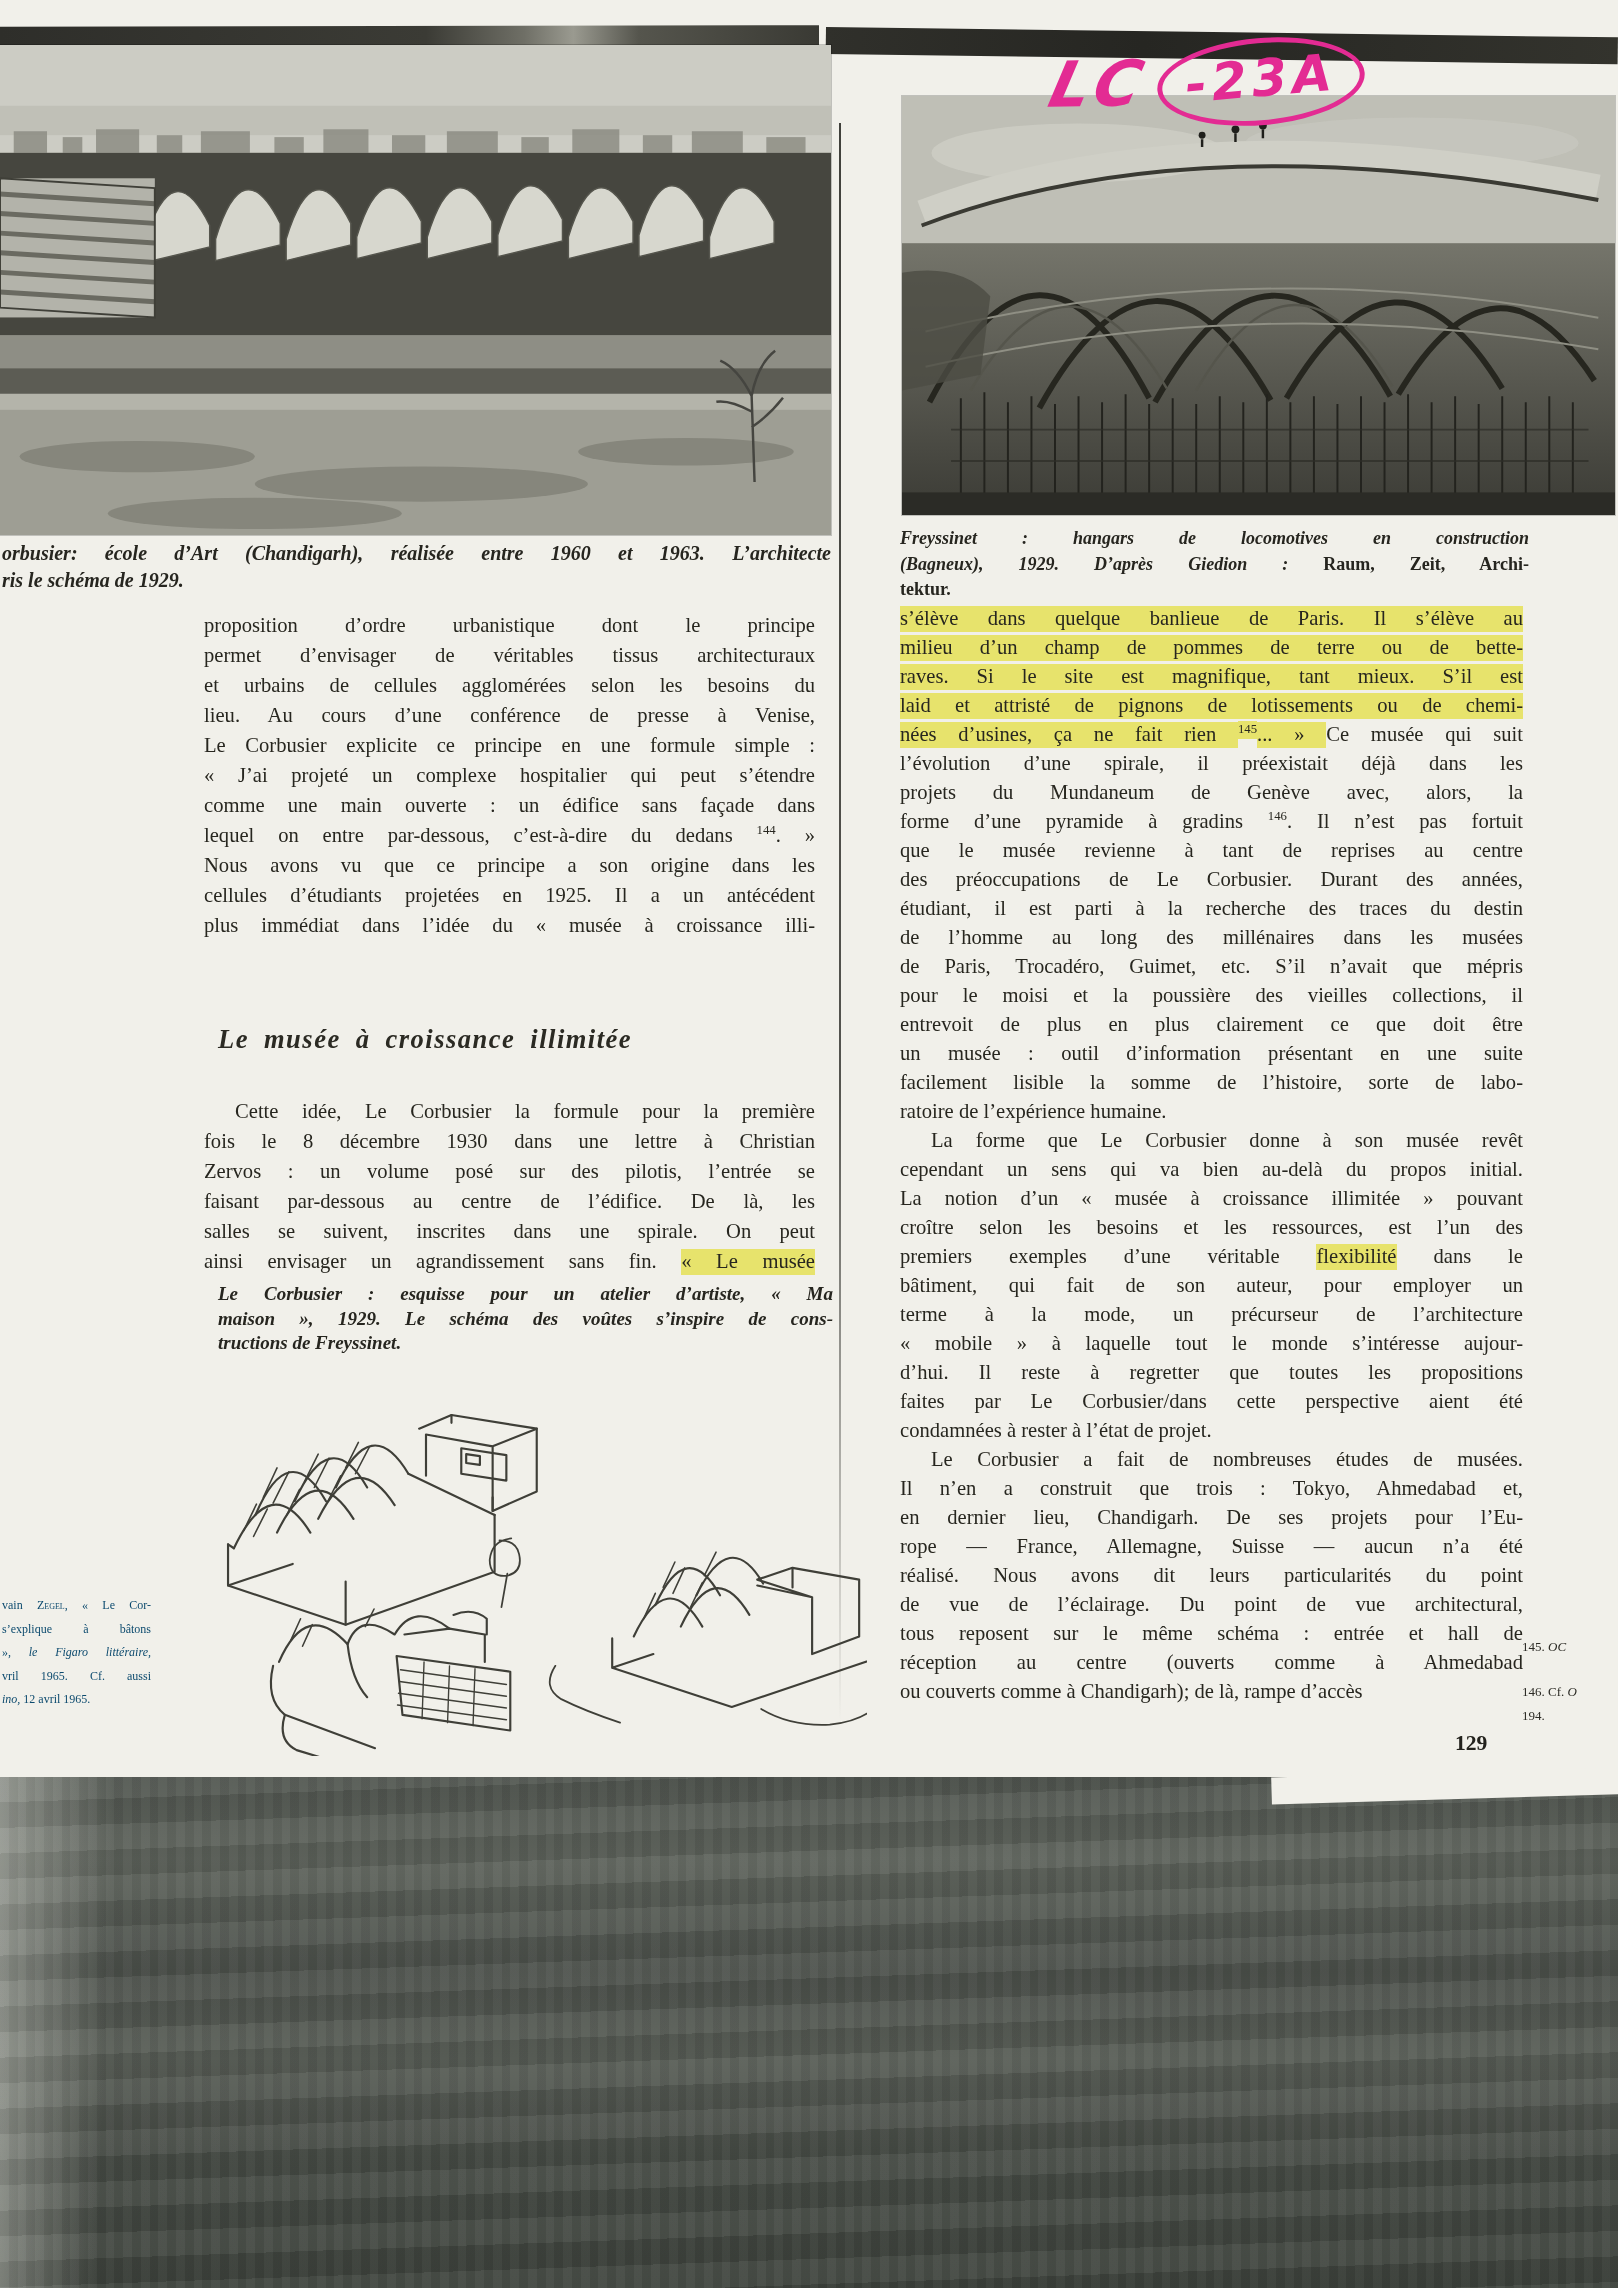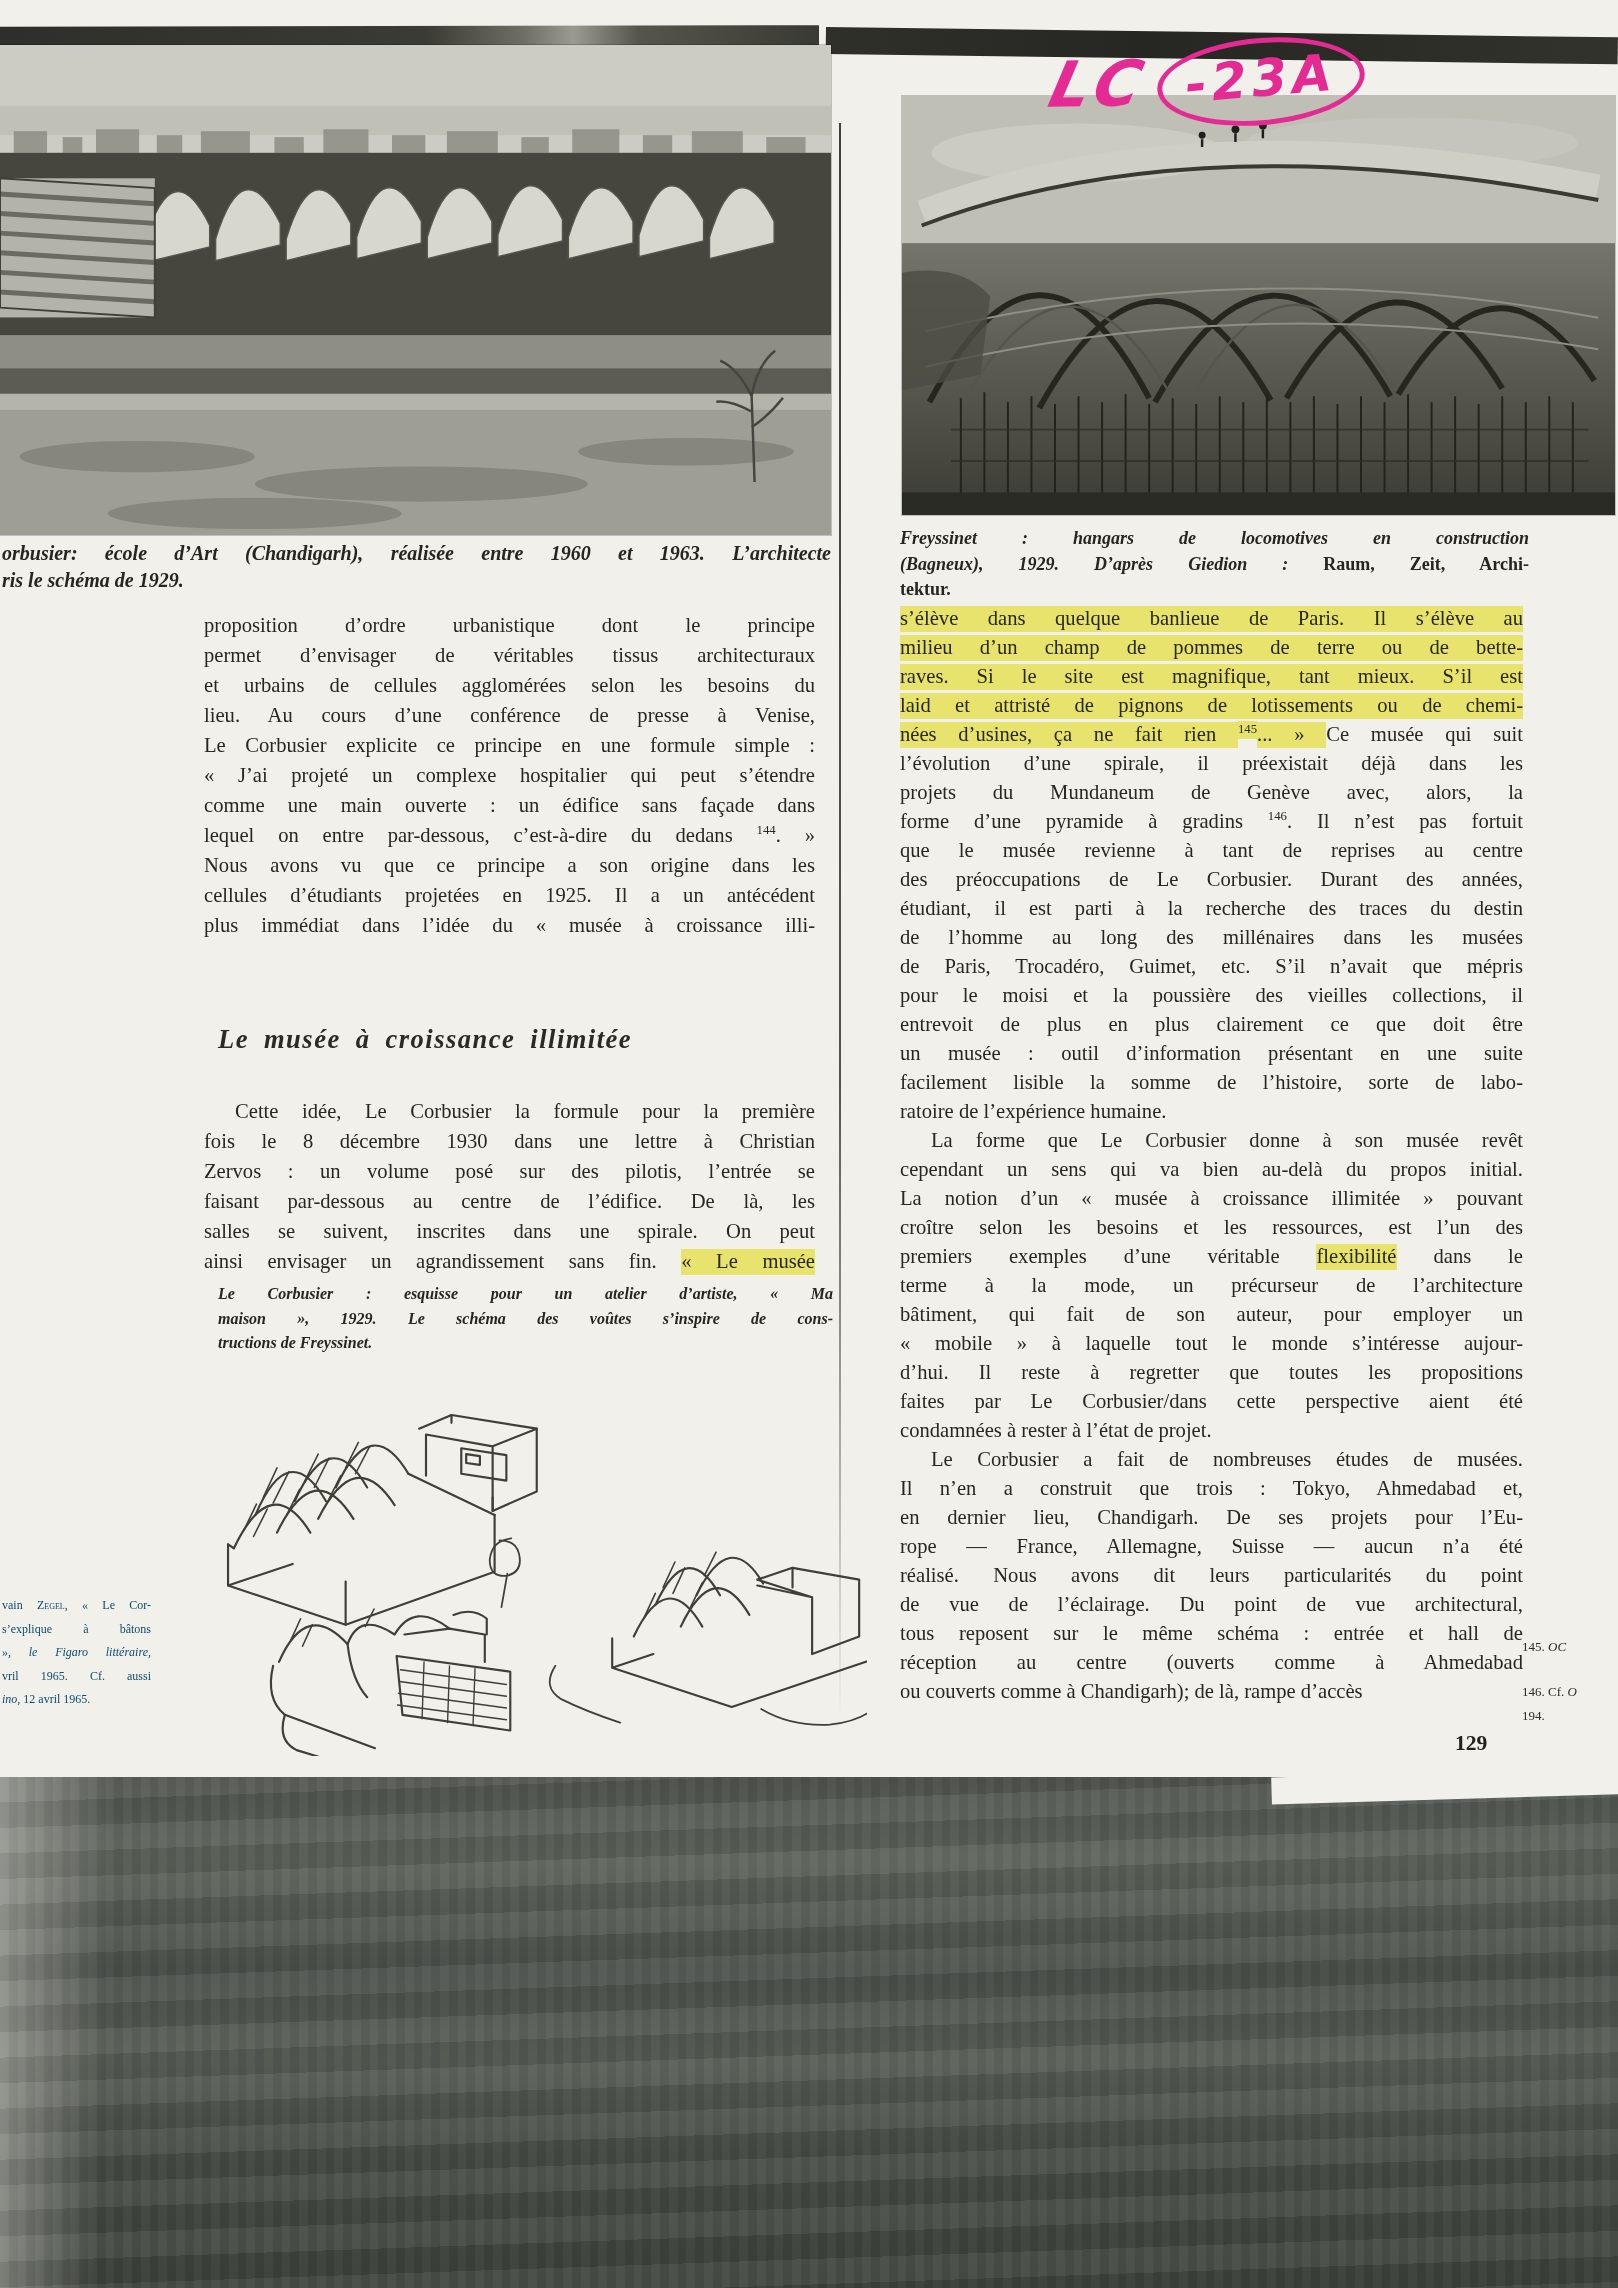--- a/index.html
+++ b/index.html
@@ -48,21 +48,21 @@
   .col-left-1{top:610px;}
   .col-left-2{top:1096px;}
   .col-right{left:900px;top:604px;width:623px;line-height:29px;}
 
   .heading{position:absolute;left:218px;top:1023px;margin:0;color:#2b2a23;
     font:italic 700 26.5px/33px "Liberation Serif",serif;letter-spacing:1.5px;word-spacing:6.9px;}
 
   .caption{position:absolute;color:#26251f;font-style:italic;font-weight:700;}
   .caption-left{left:2px;top:540px;width:829px;font-size:20px;line-height:26.5px;}
   .caption-right{left:900px;top:526px;width:629px;font-size:18px;line-height:25.5px;}
-  .sketch-caption{left:218px;top:1282px;width:615px;font-size:16px;line-height:24.5px;}
+  .sketch-caption{left:218px;top:1282px;width:615px;font-size:19px;line-height:24.5px;}
 
   .sketches{position:absolute;left:181px;top:1364px;width:686px;height:392px;}
   .sketches svg{display:block;width:100%;height:100%;}
 
   .margin-note{position:absolute;left:2px;top:1594px;width:149px;color:#0c4a6e;
     font-size:12px;line-height:23.5px;}
 
   .footnotes{position:absolute;left:1522px;top:1635px;width:96px;font-size:13px;line-height:23.5px;color:#2c2b25;}
   .footnotes .tline{text-align:left;text-align-last:left;}
 
@@ -290,22 +290,22 @@
       <div class="tline"><span>pour le moisi et la poussière des vieilles collections, il</span></div>
       <div class="tline"><span>entrevoit de plus en plus clairement ce que doit être</span></div>
       <div class="tline"><span>un musée : outil d’information présentant en une suite</span></div>
       <div class="tline"><span>facilement lisible la somme de l’histoire, sorte de labo-</span></div>
       <div class="tline last"><span>ratoire de l’expérience humaine.</span></div>
       <div class="tline indent"><span>La forme que Le Corbusier donne à son musée revêt</span></div>
       <div class="tline"><span>cependant un sens qui va bien au-delà du propos initial.</span></div>
       <div class="tline"><span>La notion d’un « musée à croissance illimitée » pouvant</span></div>
       <div class="tline"><span>croître selon les besoins et les ressources, est l’un des</span></div>
       <div class="tline"><span>premiers exemples d’une véritable </span><span class="hl">flexibilité</span><span> dans le</span></div>
+      <div class="tline"><span>bâtiment, qui fait de son auteur, pour employer un</span></div>
       <div class="tline"><span>terme à la mode, un précurseur de l’architecture</span></div>
-      <div class="tline"><span>bâtiment, qui fait de son auteur, pour employer un</span></div>
       <div class="tline"><span>« mobile » à laquelle tout le monde s’intéresse aujour-</span></div>
       <div class="tline"><span>d’hui. Il reste à regretter que toutes les propositions</span></div>
       <div class="tline"><span>faites par Le Corbusier/dans cette perspective aient été</span></div>
       <div class="tline last"><span>condamnées à rester à l’état de projet.</span></div>
       <div class="tline indent"><span>Le Corbusier a fait de nombreuses études de musées.</span></div>
       <div class="tline"><span>Il n’en a construit que trois : Tokyo, Ahmedabad et,</span></div>
       <div class="tline"><span>en dernier lieu, Chandigarh. De ses projets pour l’Eu-</span></div>
       <div class="tline"><span>rope — France, Allemagne, Suisse — aucun n’a été</span></div>
       <div class="tline"><span>réalisé. Nous avons dit leurs particularités du point</span></div>
       <div class="tline"><span>de vue de l’éclairage. Du point de vue architectural,</span></div>

